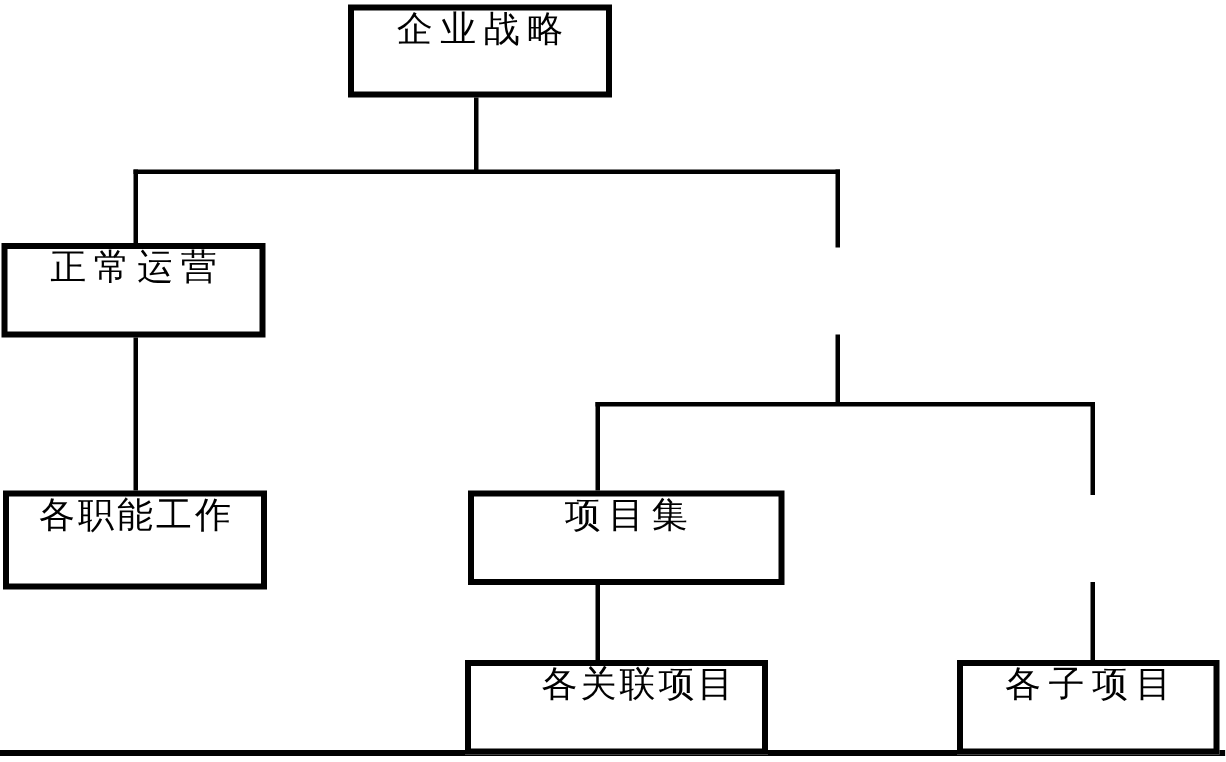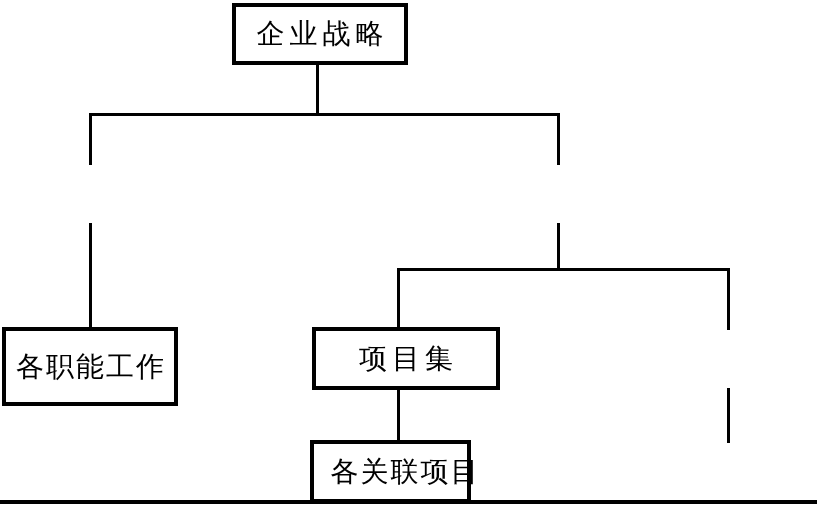--- a/index.html
+++ b/index.html
@@ -15,23 +15,22 @@
     font-family: "DejaVu Serif", "Liberation Serif", serif;
     overflow: hidden;
   }
   .node {
     position: absolute;
     box-sizing: border-box;
     border: 4px solid #000000;
     background: #ffffff;
     color: #000000;
     display: flex;
-    align-items: center;
     justify-content: center;
-    font-size: 28px;
+    font-size: 24px;
     line-height: 1;
   }
   .node .lbl {
     letter-spacing: 5px;
     margin-right: -5px;
     white-space: nowrap;
   }
   .node .lbl.tight {
     letter-spacing: 2px;
     margin-right: -2px;
@@ -56,29 +55,35 @@
   <div class="line" style="left:397px; top:268px; width:3px; height:62px;"></div>
   <div class="line" style="left:727px; top:268px; width:3px; height:62px;"></div>
   <div class="line" style="left:397px; top:388px; width:3px; height:55px;"></div>
   <div class="line" style="left:727px; top:388px; width:3px; height:55px;"></div>
   <div class="line" style="left:0px; top:500px; width:817px; height:4px;"></div>
 
   <div class="node" style="left:232px; top:3px; width:176px; height:62px;">
     <span class="lbl">企业战略</span>
   </div>
 
+  <div class="node" style="left:1px; top:162px; width:176px; height:63px;">
+    <span class="lbl">正常运营</span>
+  </div>
 
 
-  <div class="node" style="left:2px; top:327px; width:176px; height:79px;">
+  <div class="node" style="left:2px; top:327px; width:176px; height:66px;">
     <span class="lbl tight">各职能工作</span>
   </div>
 
-  <div class="node" style="left:312px; top:327px; width:188px; height:63px;">
+  <div class="node" style="left:312px; top:327px; width:211px; height:63px;">
     <span class="lbl">项目集</span>
   </div>
 
 
-  <div class="node" style="left:310px; top:440px; width:161px; height:63px;padding-left:28px;">
+  <div class="node" style="left:310px; top:440px; width:202px; height:63px;padding-left:28px;">
     <span class="lbl tight">各关联项目</span>
   </div>
 
+  <div class="node" style="left:638px; top:440px; width:175px; height:63px;">
+    <span class="lbl">各子项目</span>
+  </div>
 
 </div>
 
 </body></html>

